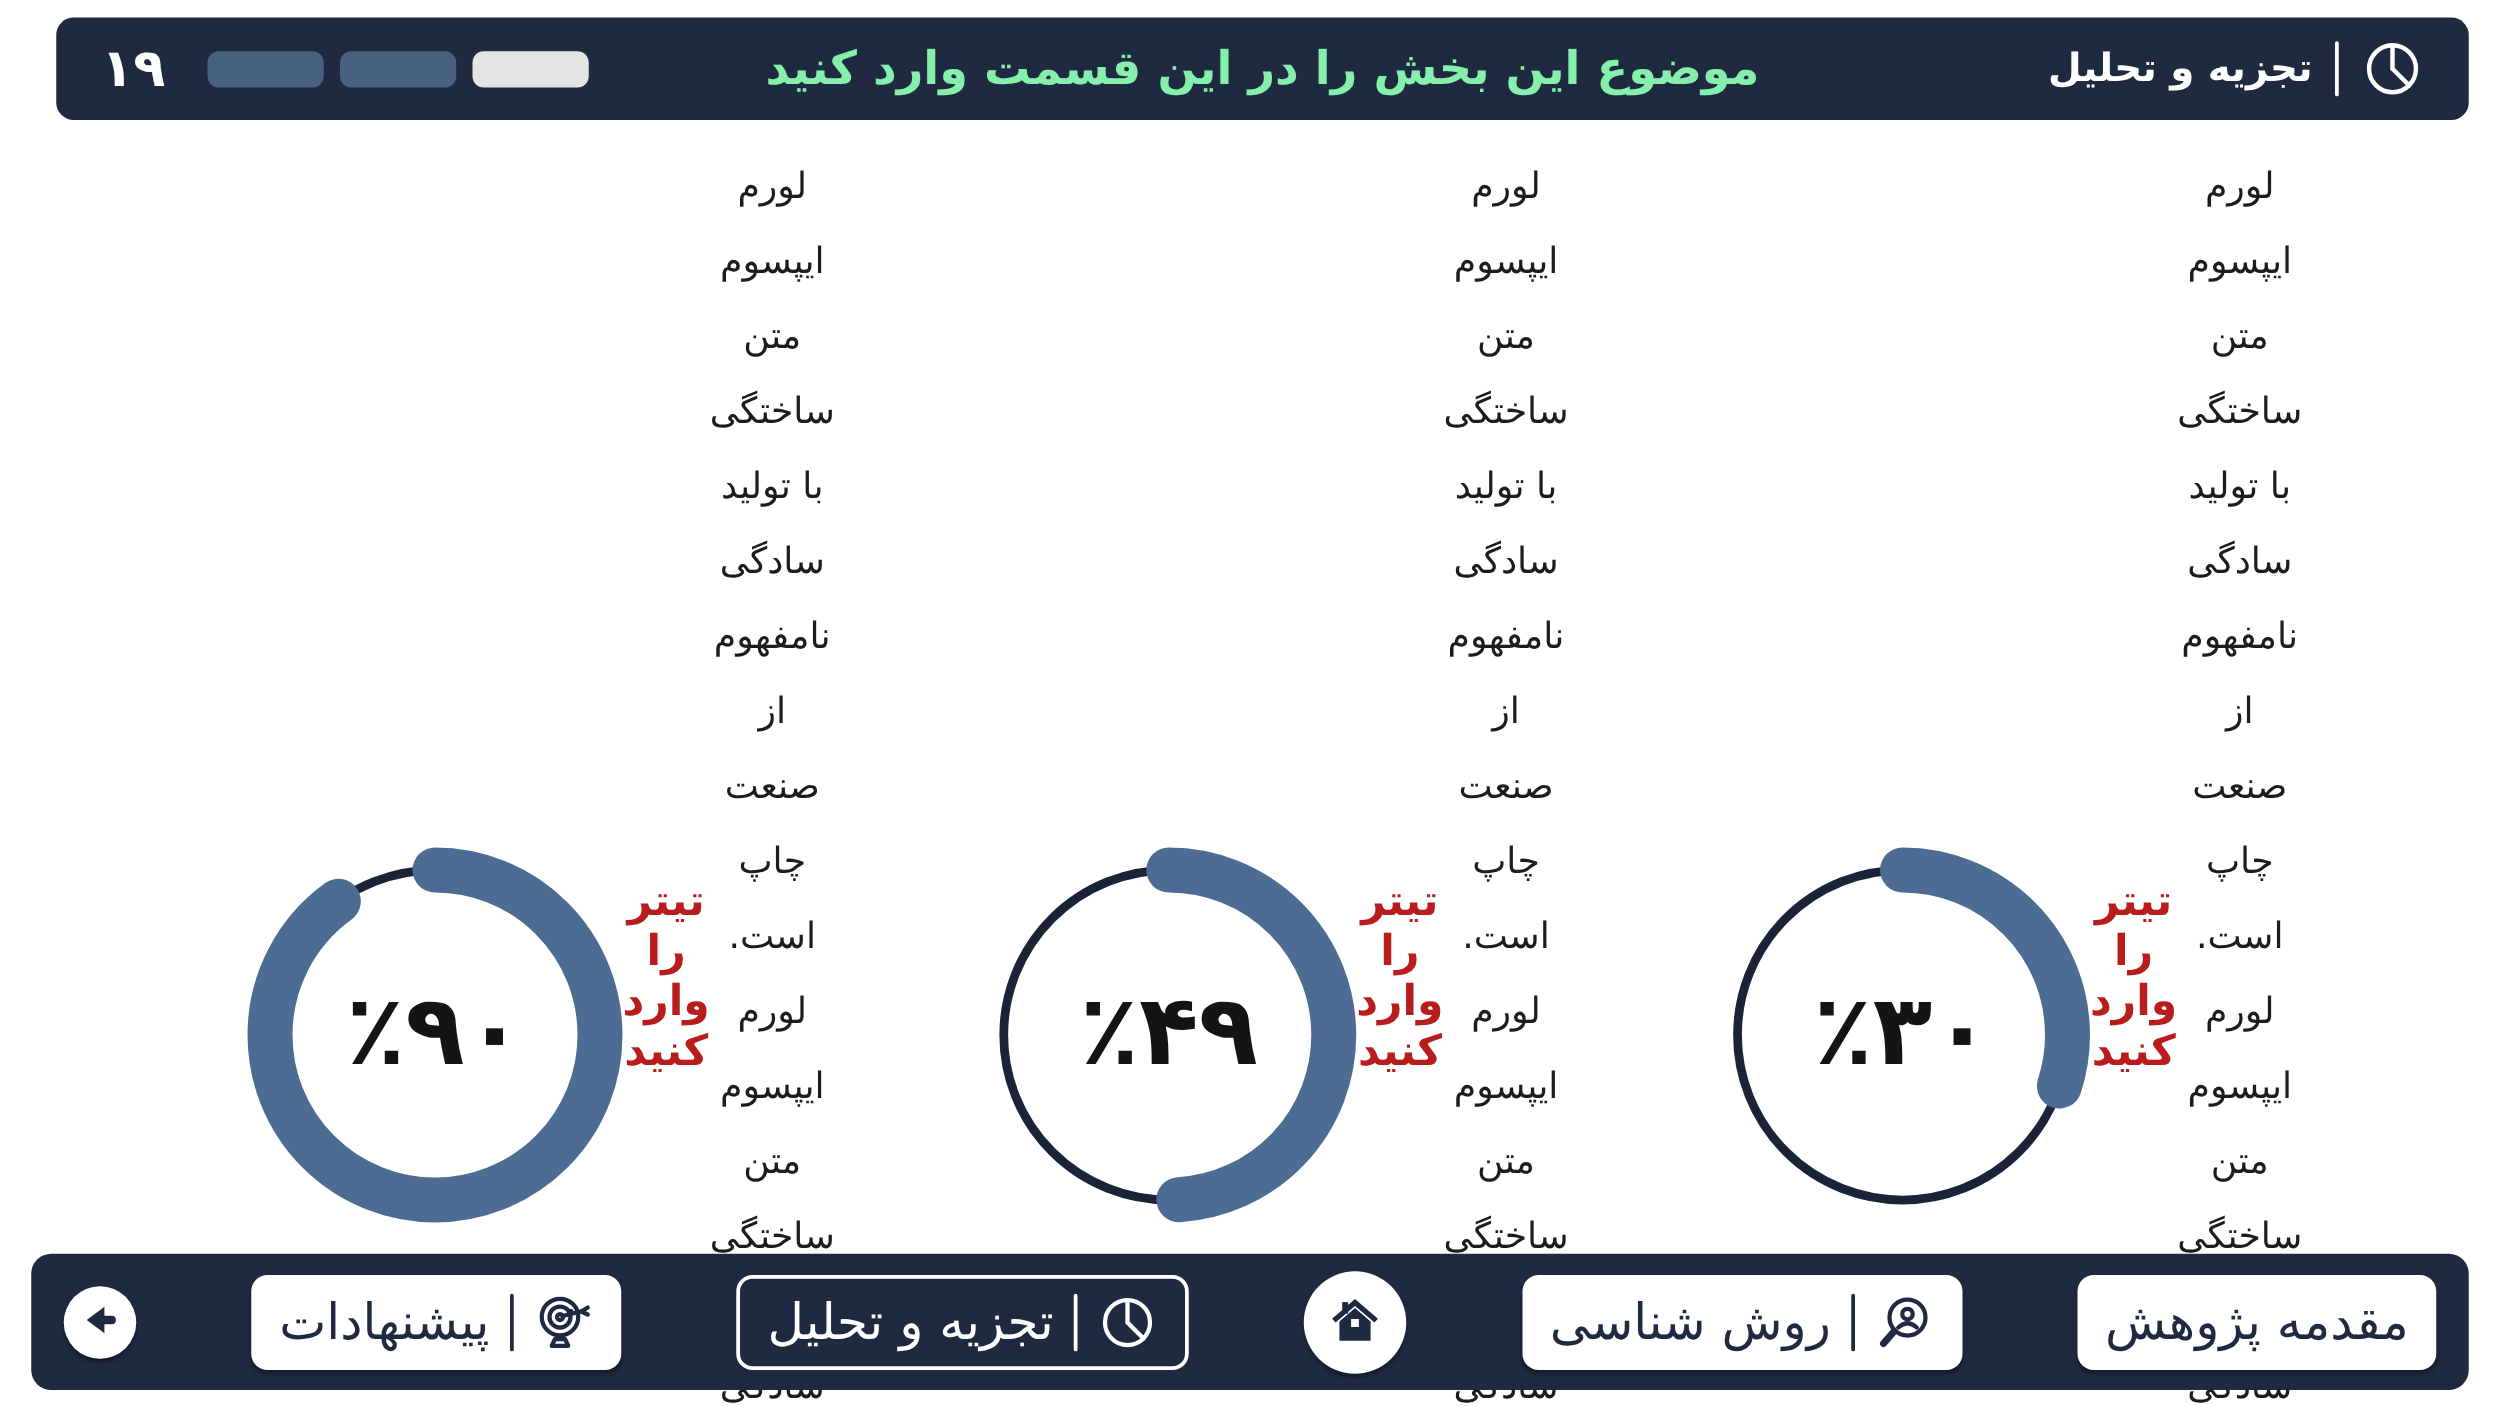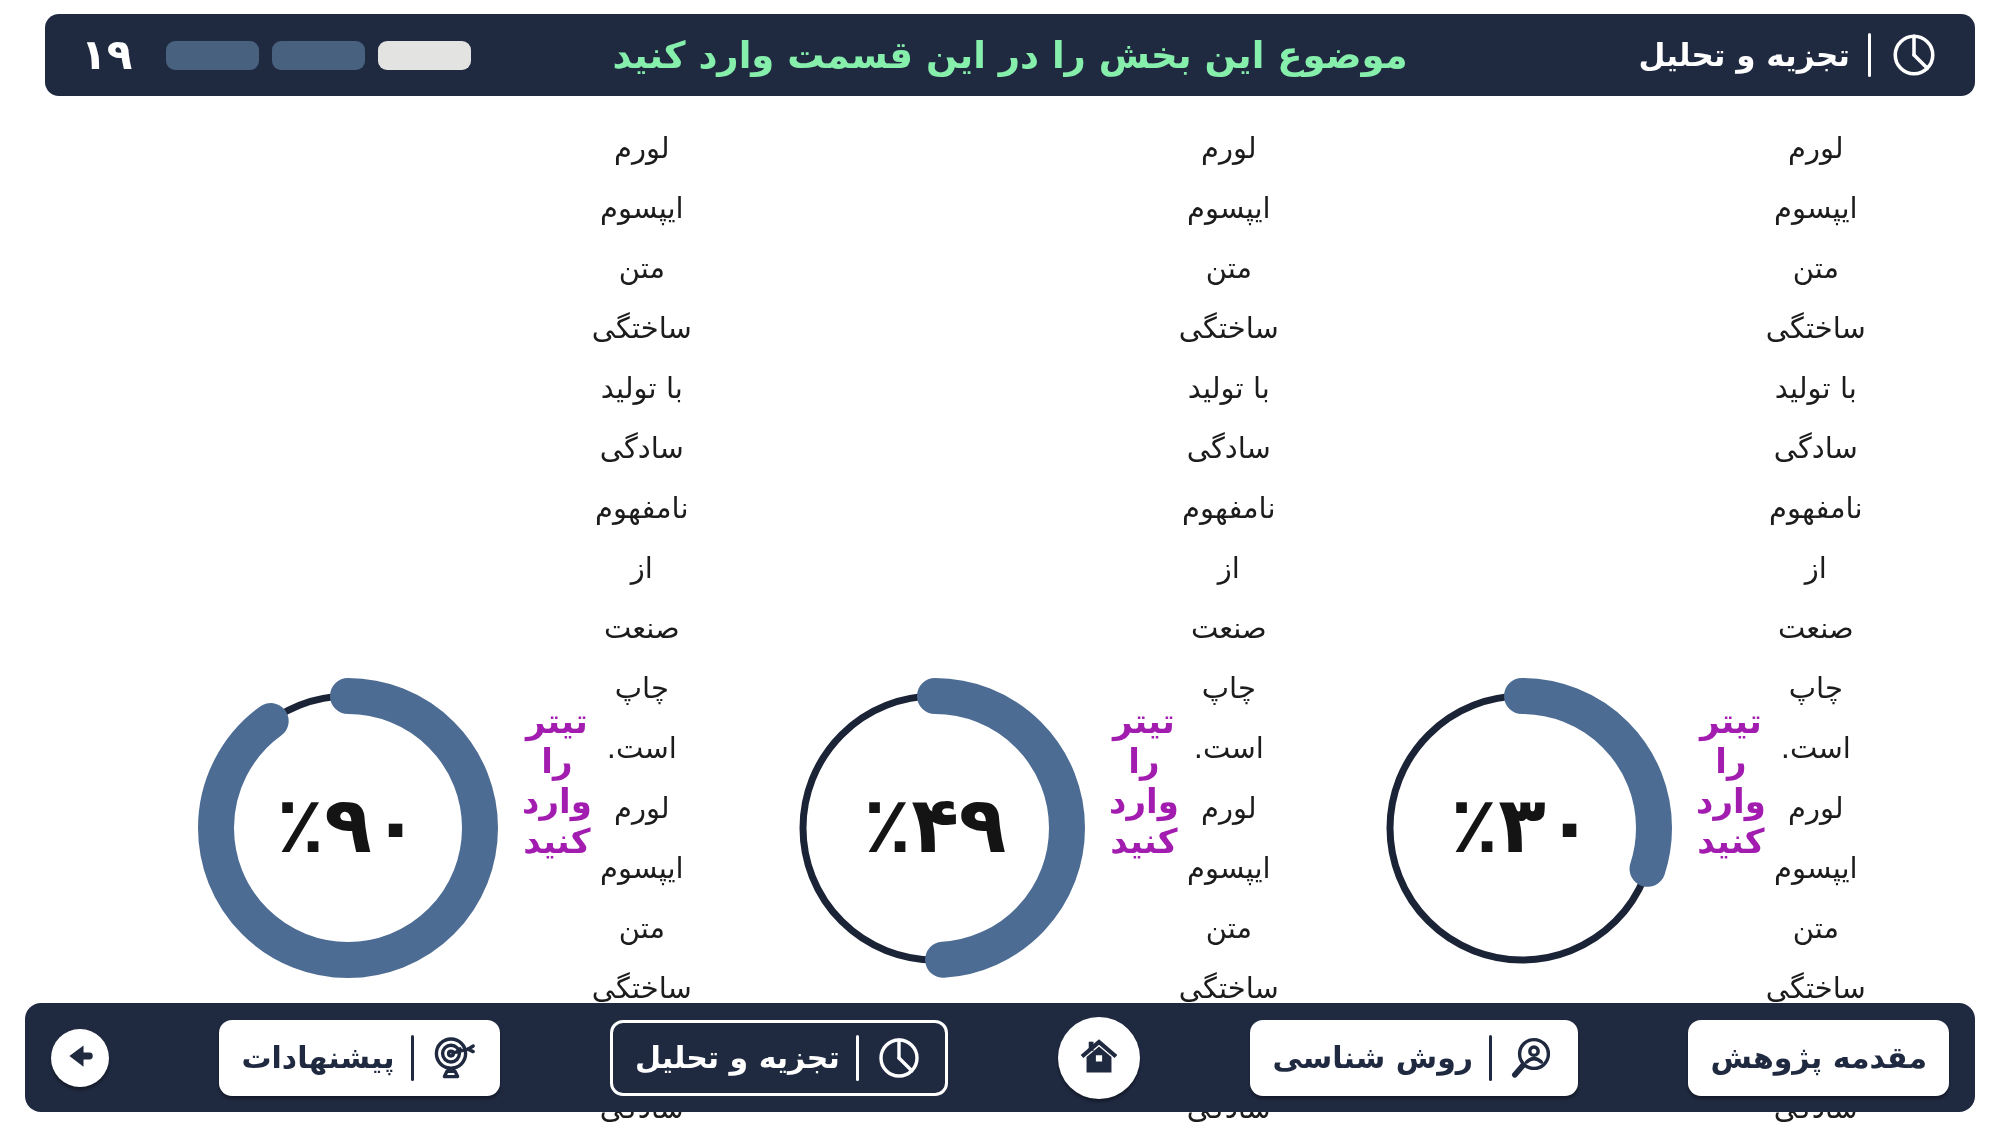--- a/index.html
+++ b/index.html
@@ -34,21 +34,21 @@
   }
   .col { width:430px; display:flex; flex-direction:row; align-items:center; }
   .ring { position:relative; width:300px; height:300px; margin-top:122px; }
   .ring svg { display:block; overflow:visible; }
   .ring .track { fill:none; stroke:#1b2437; stroke-width:7px; }
   .ring .arc   { fill:none; stroke:#4d6c94; stroke-width:36px; stroke-linecap:round; }
   .pct {
     position:absolute; inset:0; display:flex; align-items:center; justify-content:center;
     font-size:78px; font-weight:700; color:#141414; direction:rtl; padding-bottom:6px;
   }
-  .col-title { margin-top:28px; font-size:34px; font-weight:700; color:#a21caf; direction:rtl; text-align:center;margin-left:24px; }
+  .col-title { margin-top:28px; font-size:34px; font-weight:700; color:#b91c1c; direction:rtl; text-align:center; }
   .col-body  {
     margin-top:22px; font-size:29px; font-weight:400; color:#1c1c1c;
     direction:rtl; text-align:center; line-height:60px; width:430px;
   }
 
   
   .bottombar {
     position:absolute; left:25px; right:25px; bottom:13px; height:109px;
     background:#1f2940; border-radius:16px;
     display:flex; align-items:center; justify-content:space-between; padding:0 26px;
@@ -57,21 +57,21 @@
     width:58px; height:58px; border-radius:50%; background:#ffffff; border:none; cursor:pointer;
     display:flex; align-items:center; justify-content:center; flex:0 0 auto;
     box-shadow:0 3px 3px rgba(0,0,0,0.35);
   }
   .circle-btn.home { width:82px; height:82px; }
   .nav-btn {
     height:76px; min-width:253px; background:#ffffff; border:none; border-radius:13px; cursor:pointer;
     display:flex; align-items:center; justify-content:center; gap:16px; padding:0 22px;
     color:#1f2940; box-shadow:0 3px 3px rgba(0,0,0,0.35); flex:0 0 auto;
   }
-  .nav-btn .nav-label { font-family:"DejaVu Sans", sans-serif; font-size:30px; font-weight:700; direction:rtl; white-space:nowrap; color:inherit; }
+  .nav-btn .nav-label { font-family:"DejaVu Sans", sans-serif; font-size:40px; font-weight:400; direction:rtl; white-space:nowrap; color:inherit; }
   .nav-btn .nav-sep { width:3px; height:46px; background:currentColor; border-radius:2px; }
   .nav-btn svg { display:block; }
   .nav-btn.active { background:#1f2940; color:#ffffff; border:3px solid #ffffff; box-shadow:none; }
 </style>
 </head>
 <body>
 
 <div class="slide">
 
   <header class="topbar">

